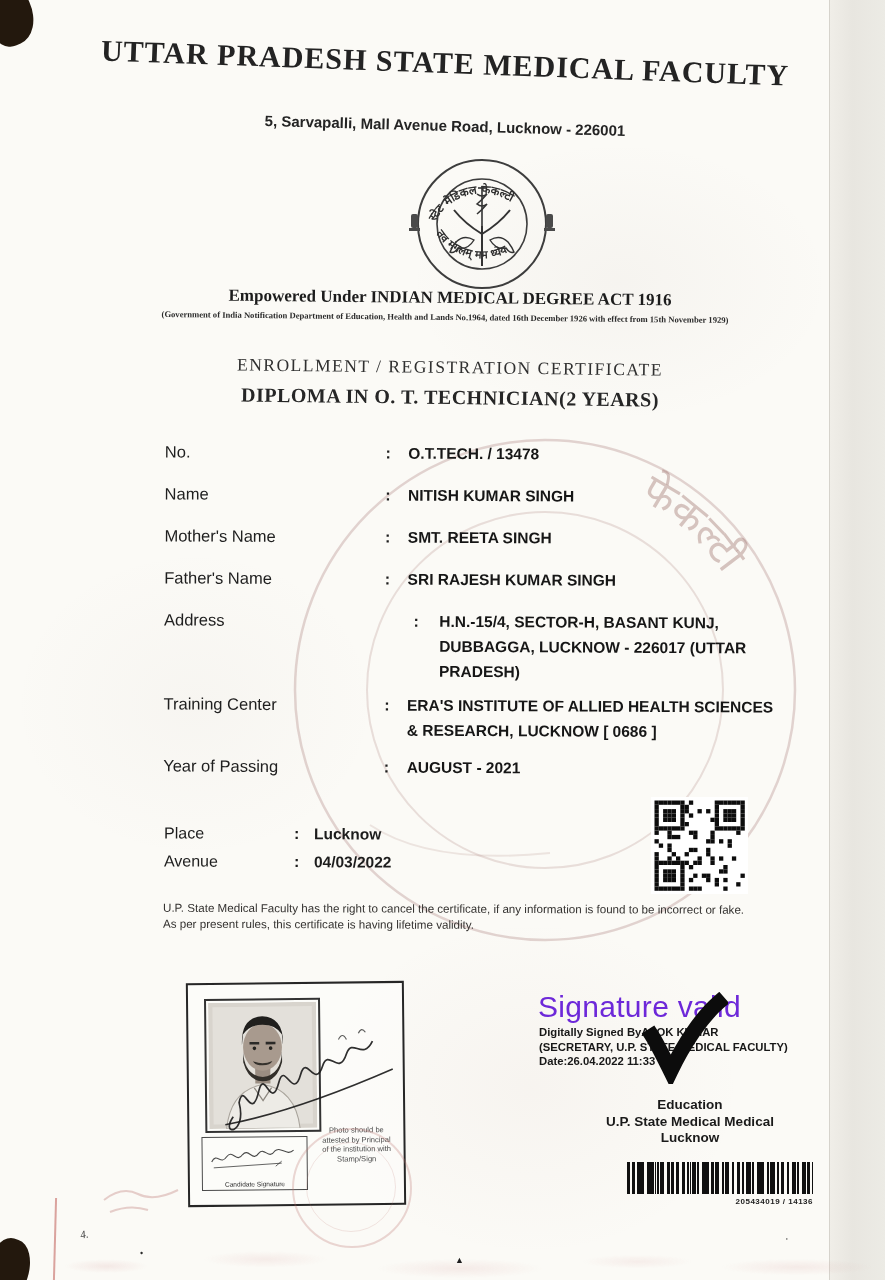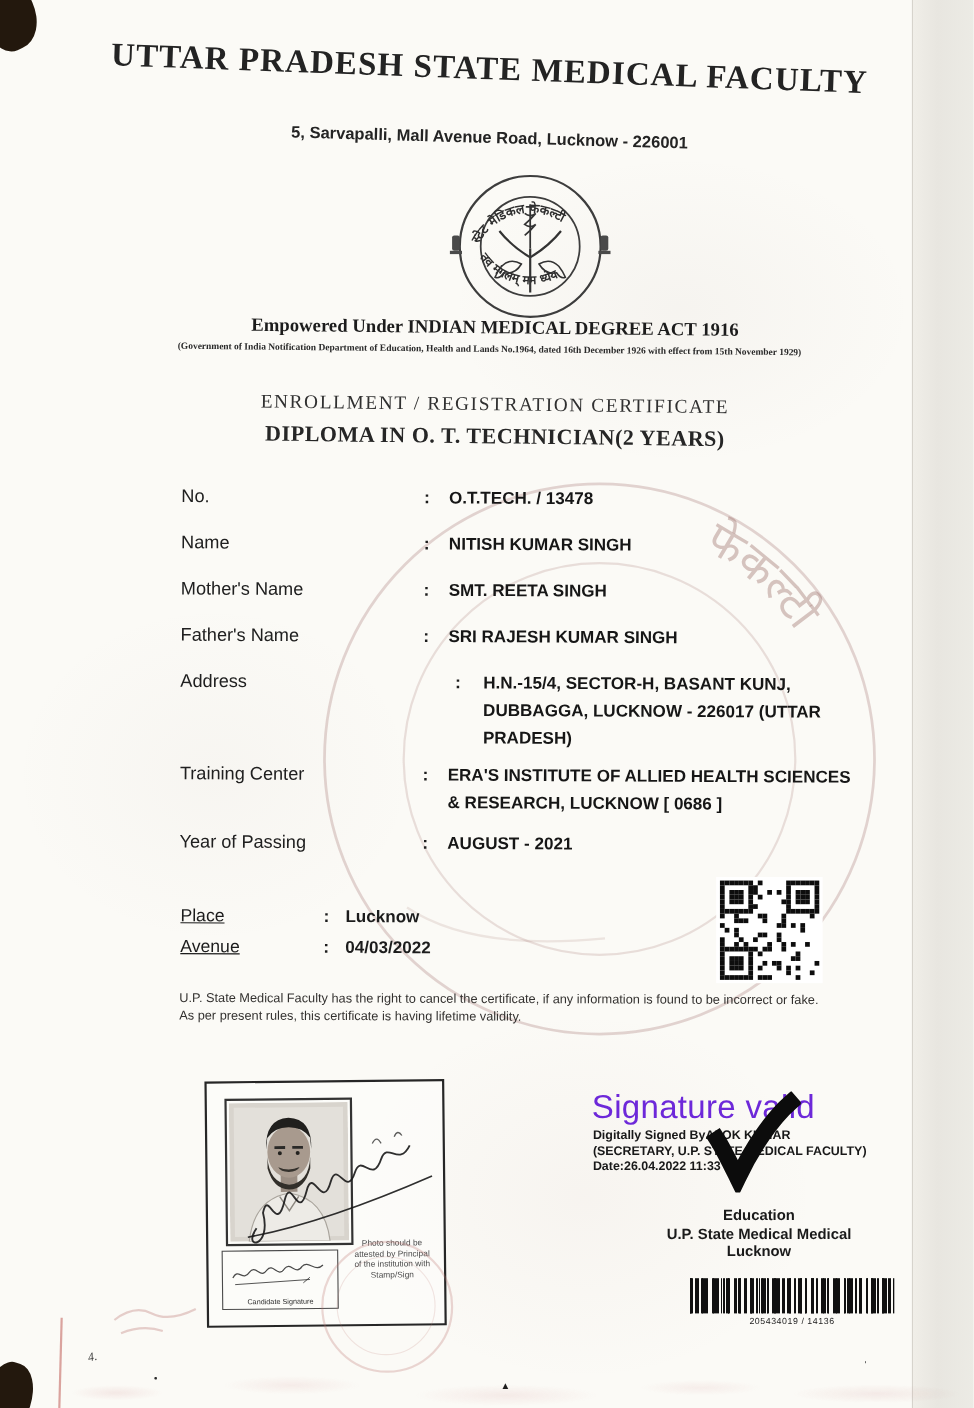--- a/index.html
+++ b/index.html
@@ -55,21 +55,21 @@
   .fcolon{width:26px;font-weight:700;font-size:16px;}
   .fcolon::before{content:":";}
   .fvalue{width:430px;font-weight:700;font-size:15.5px;color:#161616;}
   .frow-address{margin-bottom:9px;}
   .frow-address .fvalue{width:348px;}
   .frow-training{margin-bottom:12px;}
 
   
   .issue{left:164px;top:820px;transform:rotate(.3deg);}
   .irow{display:flex;line-height:28px;}
-  .ilabel{width:130px;font-size:16px;text-decoration:underline;}
+  .ilabel{width:130px;font-size:16px;}
   .icolon{width:20px;font-weight:700;}
   .icolon::before{content:":";}
   .ivalue{font-weight:700;font-size:15.5px;}
 
   .qr{left:651px;top:797px;width:97px;height:97px;}
 
   .disclaimer{left:163px;top:901px;width:690px;font-size:11.6px;color:#33312f;line-height:15.5px;transform:rotate(.2deg);}
 
   
   .photo-box{left:187px;top:982px;width:214px;height:220px;border:2.5px solid #262626;transform:rotate(-.6deg);background:rgba(255,255,255,.4);}
@@ -85,21 +85,21 @@
   
   .sig-valid{left:538px;top:990px;font-size:30px;color:#6d28d9;letter-spacing:.3px;}
   .sig-lines{left:539px;top:1025px;font-size:11.3px;font-weight:700;line-height:14.6px;color:#181818;}
   .checkmark{left:638px;top:992px;width:90px;height:92px;}
   .secretary{left:575px;top:1097px;width:230px;text-align:center;font-weight:700;font-size:13.5px;line-height:16.5px;color:#1a1a1a;}
   .barcode{left:627px;top:1162px;width:186px;height:32px;
     background:
       repeating-linear-gradient(90deg,#101010 0 2px,transparent 2px 5px),
       repeating-linear-gradient(90deg,#101010 0 3px,transparent 3px 11px),
       repeating-linear-gradient(90deg,#101010 0 1px,transparent 1px 7px);}
-  .barcode-num{left:627px;top:1197px;width:186px;text-align:center;font-size:8px;font-weight:400;letter-spacing:.5px;color:#222;}
+  .barcode-num{left:627px;top:1197px;width:186px;text-align:right;font-size:8px;font-weight:700;letter-spacing:.5px;color:#222;}
 
   
   .watermark{left:250px;top:395px;width:560px;height:560px;pointer-events:none;}
 </style>
 </head>
 <body>
 
 <div class="abs texture"></div>
 <div class="abs right-edge"></div>
 <div class="abs corner-blob blob-tl"></div>

